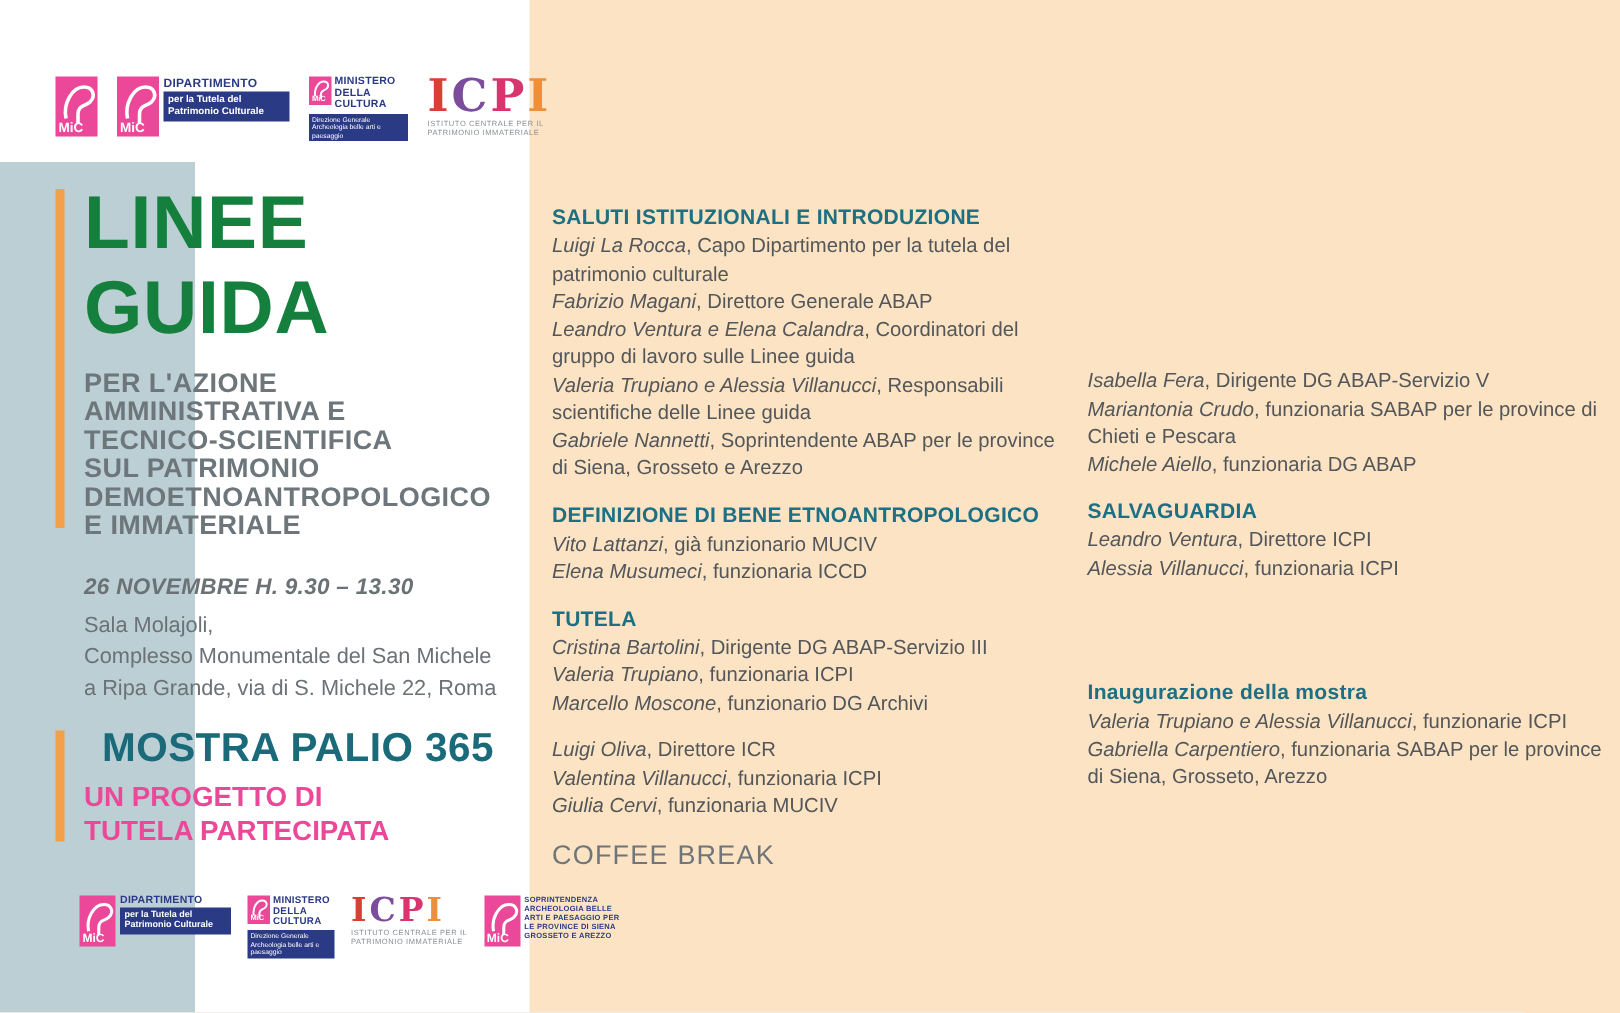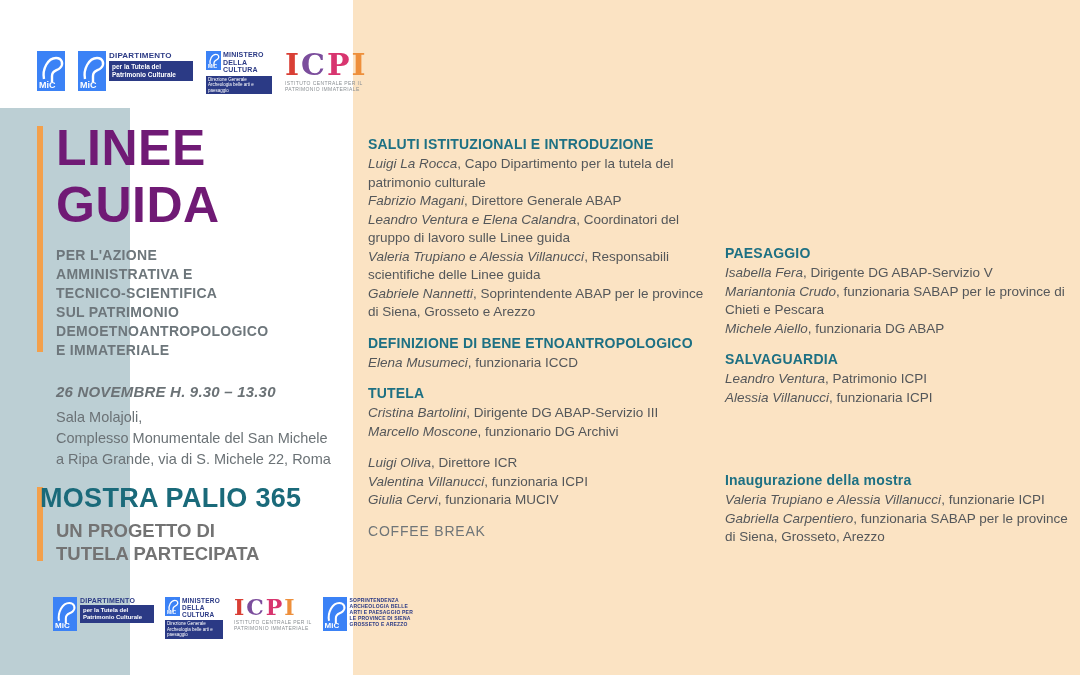--- a/index.html
+++ b/index.html
@@ -10,44 +10,44 @@
     font-family:"Liberation Sans", sans-serif;
   }
   .abs { position:absolute; }
   .peach-panel { left:353px; top:0; width:727px; height:675px; background:#fbe3c3; }
   .left-strip  { left:0; top:108px; width:130px; height:567px; background:#bccfd4; }
   .accent-bar  { left:37px; width:6px; background:#f3a04b; }
   .bar-title   { top:126px; height:226px; }
   .bar-mostra  { top:487px; height:74px; }
 
   .main-title { left:56px; top:120px; font-size:50px; line-height:57px; font-weight:900;
-                color:#701a75; letter-spacing:0.5px; white-space:pre-line; }
-  .subtitle   { left:56px; top:246px; font-size:14px; line-height:19px; font-weight:bold;
+                color:#15803d; letter-spacing:0.5px; white-space:pre-line; }
+  .subtitle   { left:56px; top:246px; font-size:18px; line-height:19px; font-weight:bold;
                 color:#6d767b; letter-spacing:0.3px; white-space:pre-line; }
   .datetime   { left:56px; top:383px; font-size:15px; font-weight:bold; font-style:italic;
                 color:#6b7276; letter-spacing:0.2px;text-align:center; }
   .venue      { left:56px; top:407px; font-size:14.5px; line-height:21px; color:#6b7276;
                 white-space:pre-line; }
-  .mostra-title { left:40px; top:483px; font-size:27px; font-weight:900; color:#1a6a7a; letter-spacing:0.3px;text-align:right; }
+  .mostra-title { left:68px; top:483px; font-size:27px; font-weight:900; color:#1a6a7a; letter-spacing:0.3px;text-align:right; }
   .mostra-sub   { left:56px; top:519px; font-size:18.5px; line-height:23px; font-weight:bold;
-                  color:#737373; white-space:pre-line; }
+                  color:#ec4899; white-space:pre-line; }
 
   .pcol { width:348px; }
   .pcol-left  { left:368px; top:136px; }
   .pcol-right { left:725px; top:245px; }
   .psec { margin-bottom:13px; }
   .psec.gap-before { margin-top:65px; }
   .phead  { font-size:14px; font-weight:bold; color:#1d7083; margin:0 0 3px; letter-spacing:0.2px; }
-  .pcoffee{ font-size:14px; font-weight:normal; color:#6f7578; letter-spacing:0.8px; margin:0; }
+  .pcoffee{ font-size:18px; font-weight:normal; color:#6f7578; letter-spacing:0.8px; margin:0; }
   .entry  { font-size:13.5px; line-height:18.5px; color:#54575a; }
   .entry .nm { font-style:italic; }
 
   .logos-top    { left:37px; top:51px;  display:flex; gap:13px; align-items:flex-start; }
   .logos-bottom { left:53px; top:597px; display:flex; gap:11px; align-items:flex-start; }
-  .mic-sq { width:28px; height:40px; background:#3b82f6; position:relative; flex:0 0 auto; }
+  .mic-sq { width:28px; height:40px; background:#ec4899; position:relative; flex:0 0 auto; }
   .mic-sq.small { width:24px; height:34px; }
   .mic-sq.mini  { width:15px; height:19px; }
   .mic-label { position:absolute; left:2px; bottom:1px; color:#fff; font-size:9px; font-weight:bold; }
   .mic-sq.small .mic-label { font-size:8px; }
   .mic-sq.mini  .mic-label { font-size:5px; }
   .logo-row { display:flex; gap:3px; }
   .dip-txt   { width:84px; }
   .dip-title { font-size:8px; font-weight:bold; color:#2b3a85; letter-spacing:0.2px; margin-bottom:1px; }
   .dip-banner{ background:#2b3a85; color:#fff; font-size:6.5px; line-height:8px; padding:2px 3px;
                font-weight:bold; white-space:pre-line; }
@@ -136,46 +136,47 @@
       <section class="psec">
         <h3 class="phead">SALUTI ISTITUZIONALI E INTRODUZIONE</h3>
         <p class="entry"><span class="nm">Luigi La Rocca</span><span>, Capo Dipartimento per la tutela del patrimonio culturale</span></p>
         <p class="entry"><span class="nm">Fabrizio Magani</span><span>, Direttore Generale ABAP</span></p>
         <p class="entry"><span class="nm">Leandro Ventura e Elena Calandra</span><span>, Coordinatori del gruppo di lavoro  sulle Linee guida</span></p>
         <p class="entry"><span class="nm">Valeria Trupiano e Alessia Villanucci</span><span>, Responsabili scientifiche delle Linee guida</span></p>
         <p class="entry"><span class="nm">Gabriele Nannetti</span><span>, Soprintendente ABAP per le province di Siena, Grosseto e Arezzo</span></p>
       </section>
       <section class="psec">
         <h3 class="phead">DEFINIZIONE DI BENE ETNOANTROPOLOGICO</h3>
+        <p class="entry"><span class="nm">Vito Lattanzi</span><span>, già funzionario MUCIV</span></p>
         <p class="entry"><span class="nm">Elena Musumeci</span><span>, funzionaria ICCD</span></p>
       </section>
       <section class="psec">
         <h3 class="phead">TUTELA</h3>
         <p class="entry"><span class="nm">Cristina Bartolini</span><span>, Dirigente DG ABAP-Servizio III</span></p>
+        <p class="entry"><span class="nm">Valeria Trupiano</span><span>, funzionaria ICPI</span></p>
         <p class="entry"><span class="nm">Marcello Moscone</span><span>, funzionario DG Archivi</span></p>
       </section>
       <section class="psec">
         <p class="entry"><span class="nm">Luigi Oliva</span><span>, Direttore ICR</span></p>
         <p class="entry"><span class="nm">Valentina Villanucci</span><span>, funzionaria ICPI</span></p>
         <p class="entry"><span class="nm">Giulia Cervi</span><span>, funzionaria MUCIV</span></p>
       </section>
       <section class="psec">
         <h3 class="pcoffee">COFFEE BREAK</h3>
       </section>
     </div>
   <div class="abs pcol pcol-right" id="col-right">
       <section class="psec">
-        <h3 class="phead">PAESAGGIO</h3>
         <p class="entry"><span class="nm">Isabella Fera</span><span>, Dirigente DG ABAP-Servizio V</span></p>
         <p class="entry"><span class="nm">Mariantonia Crudo</span><span>, funzionaria SABAP per le province di Chieti e Pescara</span></p>
         <p class="entry"><span class="nm">Michele Aiello</span><span>, funzionaria DG ABAP</span></p>
       </section>
       <section class="psec">
         <h3 class="phead">SALVAGUARDIA</h3>
-        <p class="entry"><span class="nm">Leandro Ventura</span><span>, Patrimonio ICPI</span></p>
+        <p class="entry"><span class="nm">Leandro Ventura</span><span>, Direttore ICPI</span></p>
         <p class="entry"><span class="nm">Alessia Villanucci</span><span>, funzionaria ICPI</span></p>
       </section>
       <section class="psec gap-before">
         <h3 class="phead">Inaugurazione della mostra</h3>
         <p class="entry"><span class="nm">Valeria Trupiano e Alessia Villanucci</span><span>, funzionarie ICPI</span></p>
         <p class="entry"><span class="nm">Gabriella Carpentiero</span><span>, funzionaria SABAP per le province di Siena, Grosseto, Arezzo</span></p>
       </section>
     </div>
 
   <div class="abs logos-bottom">

